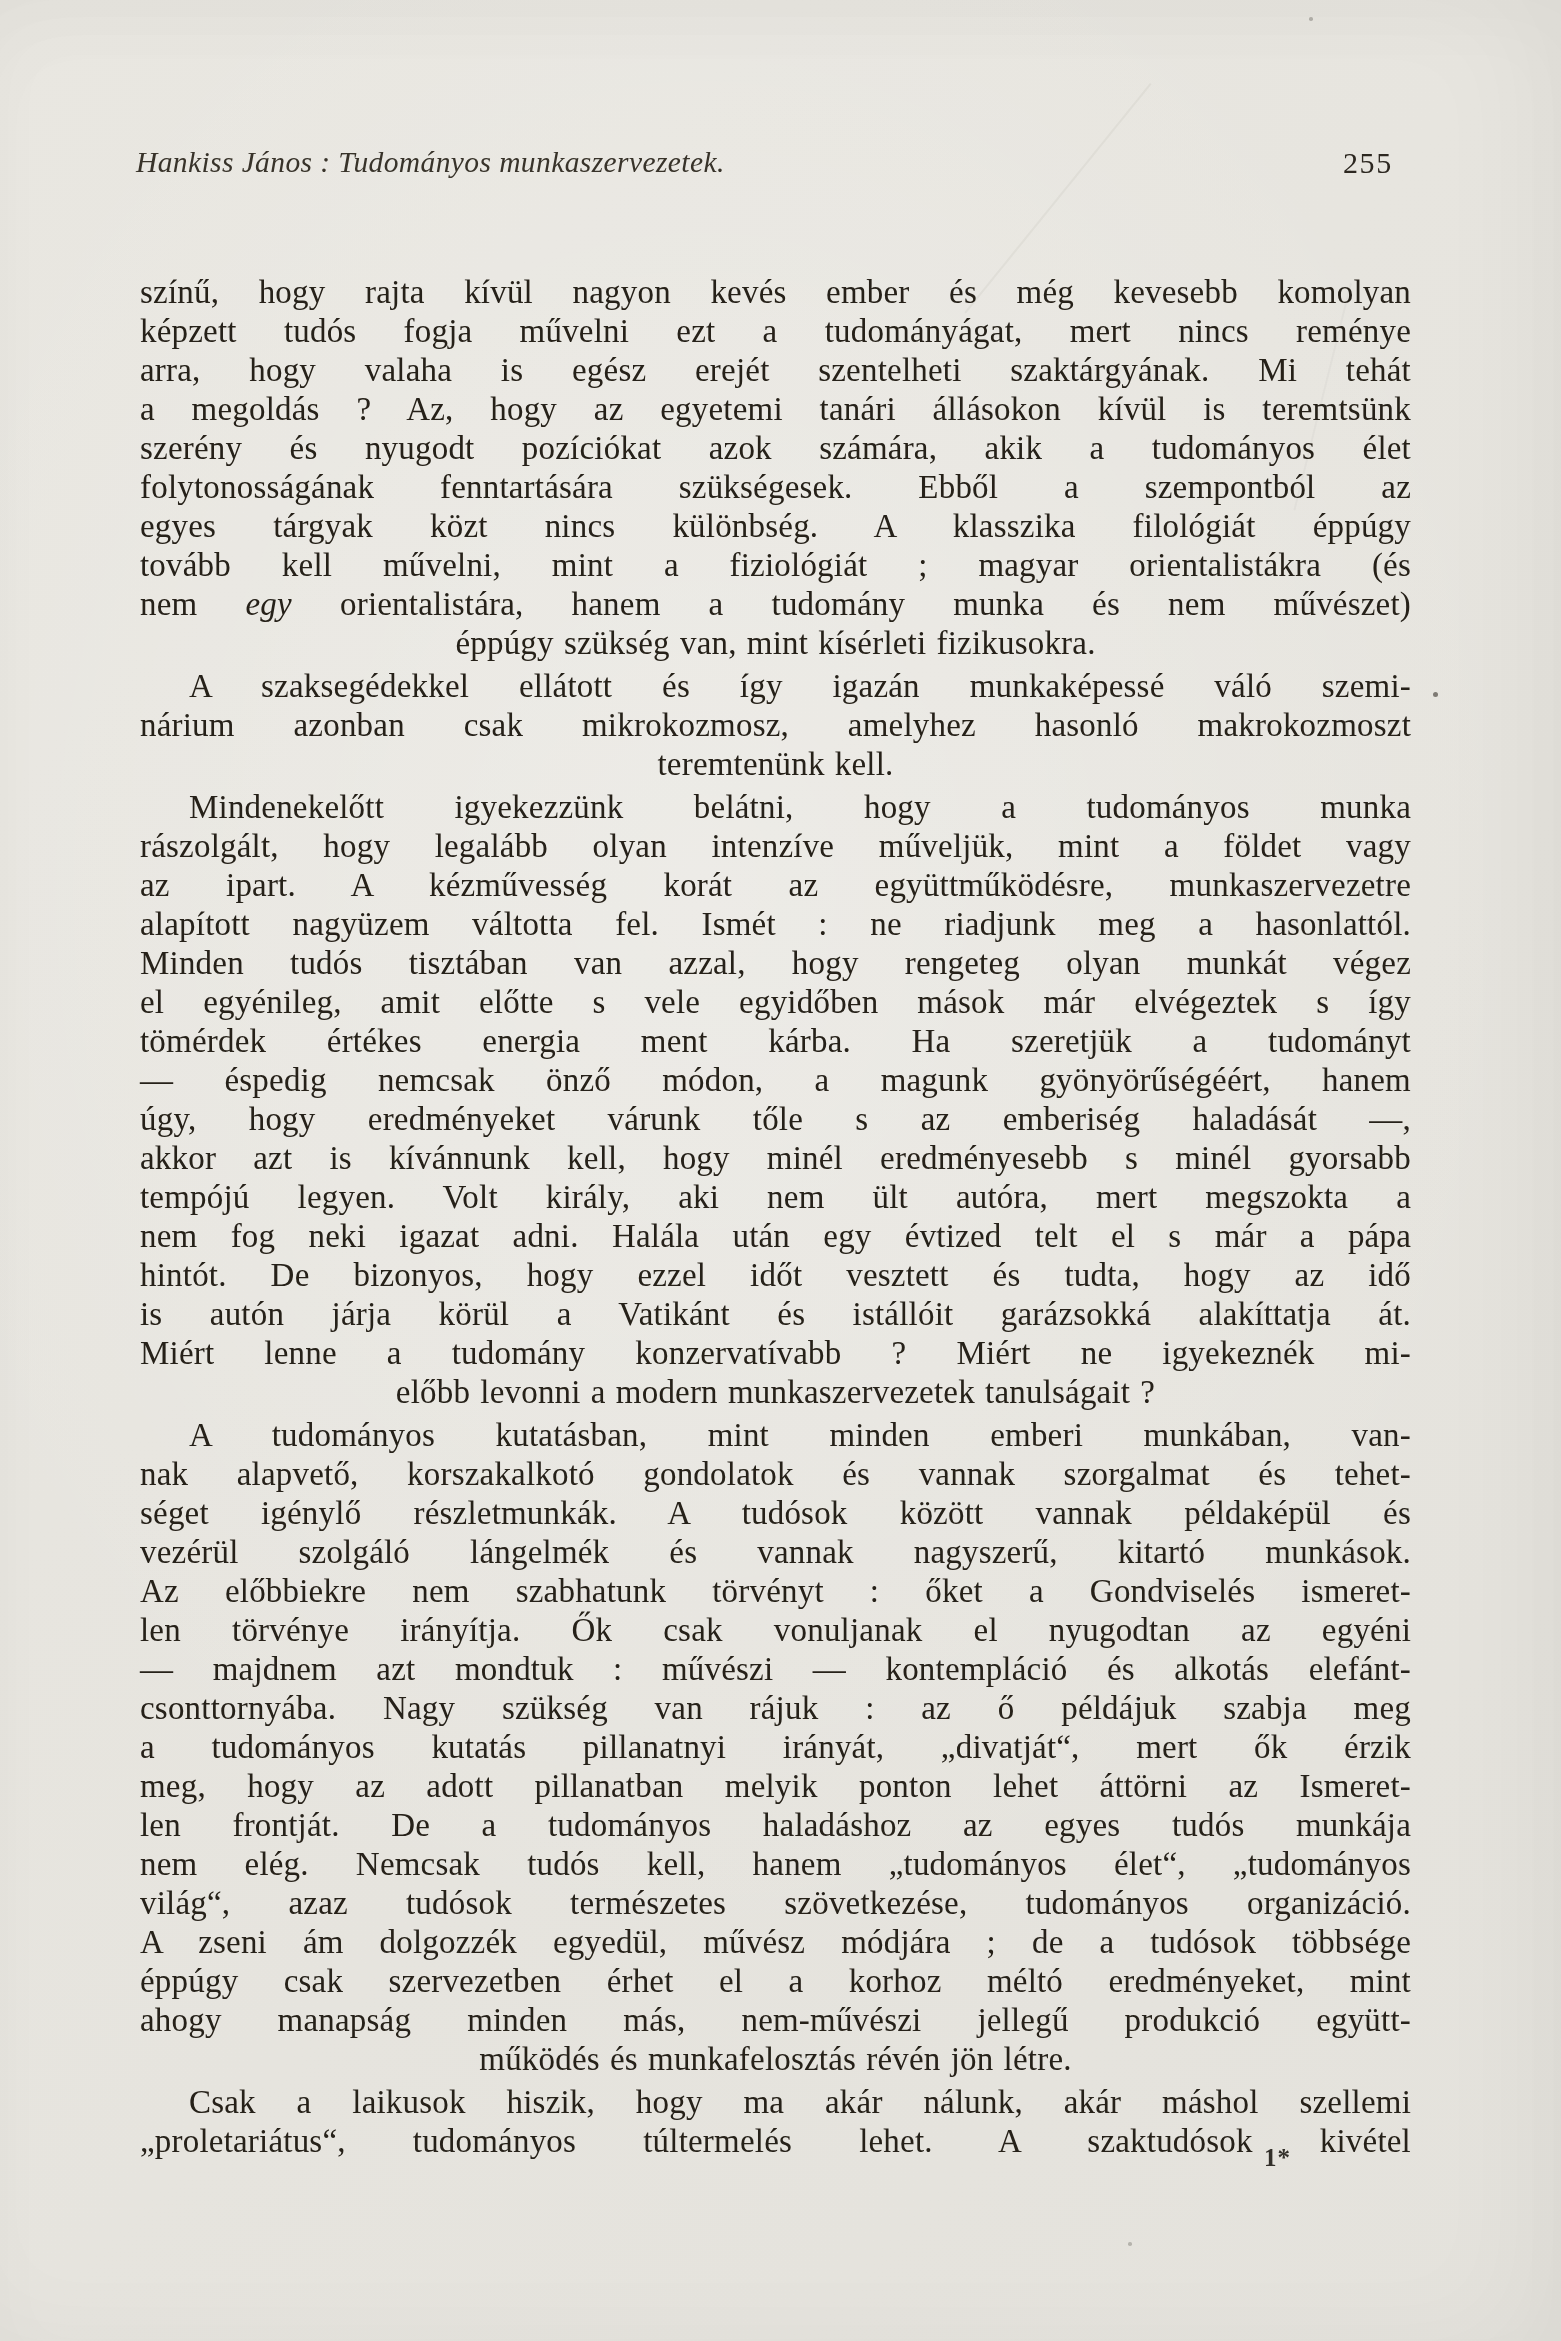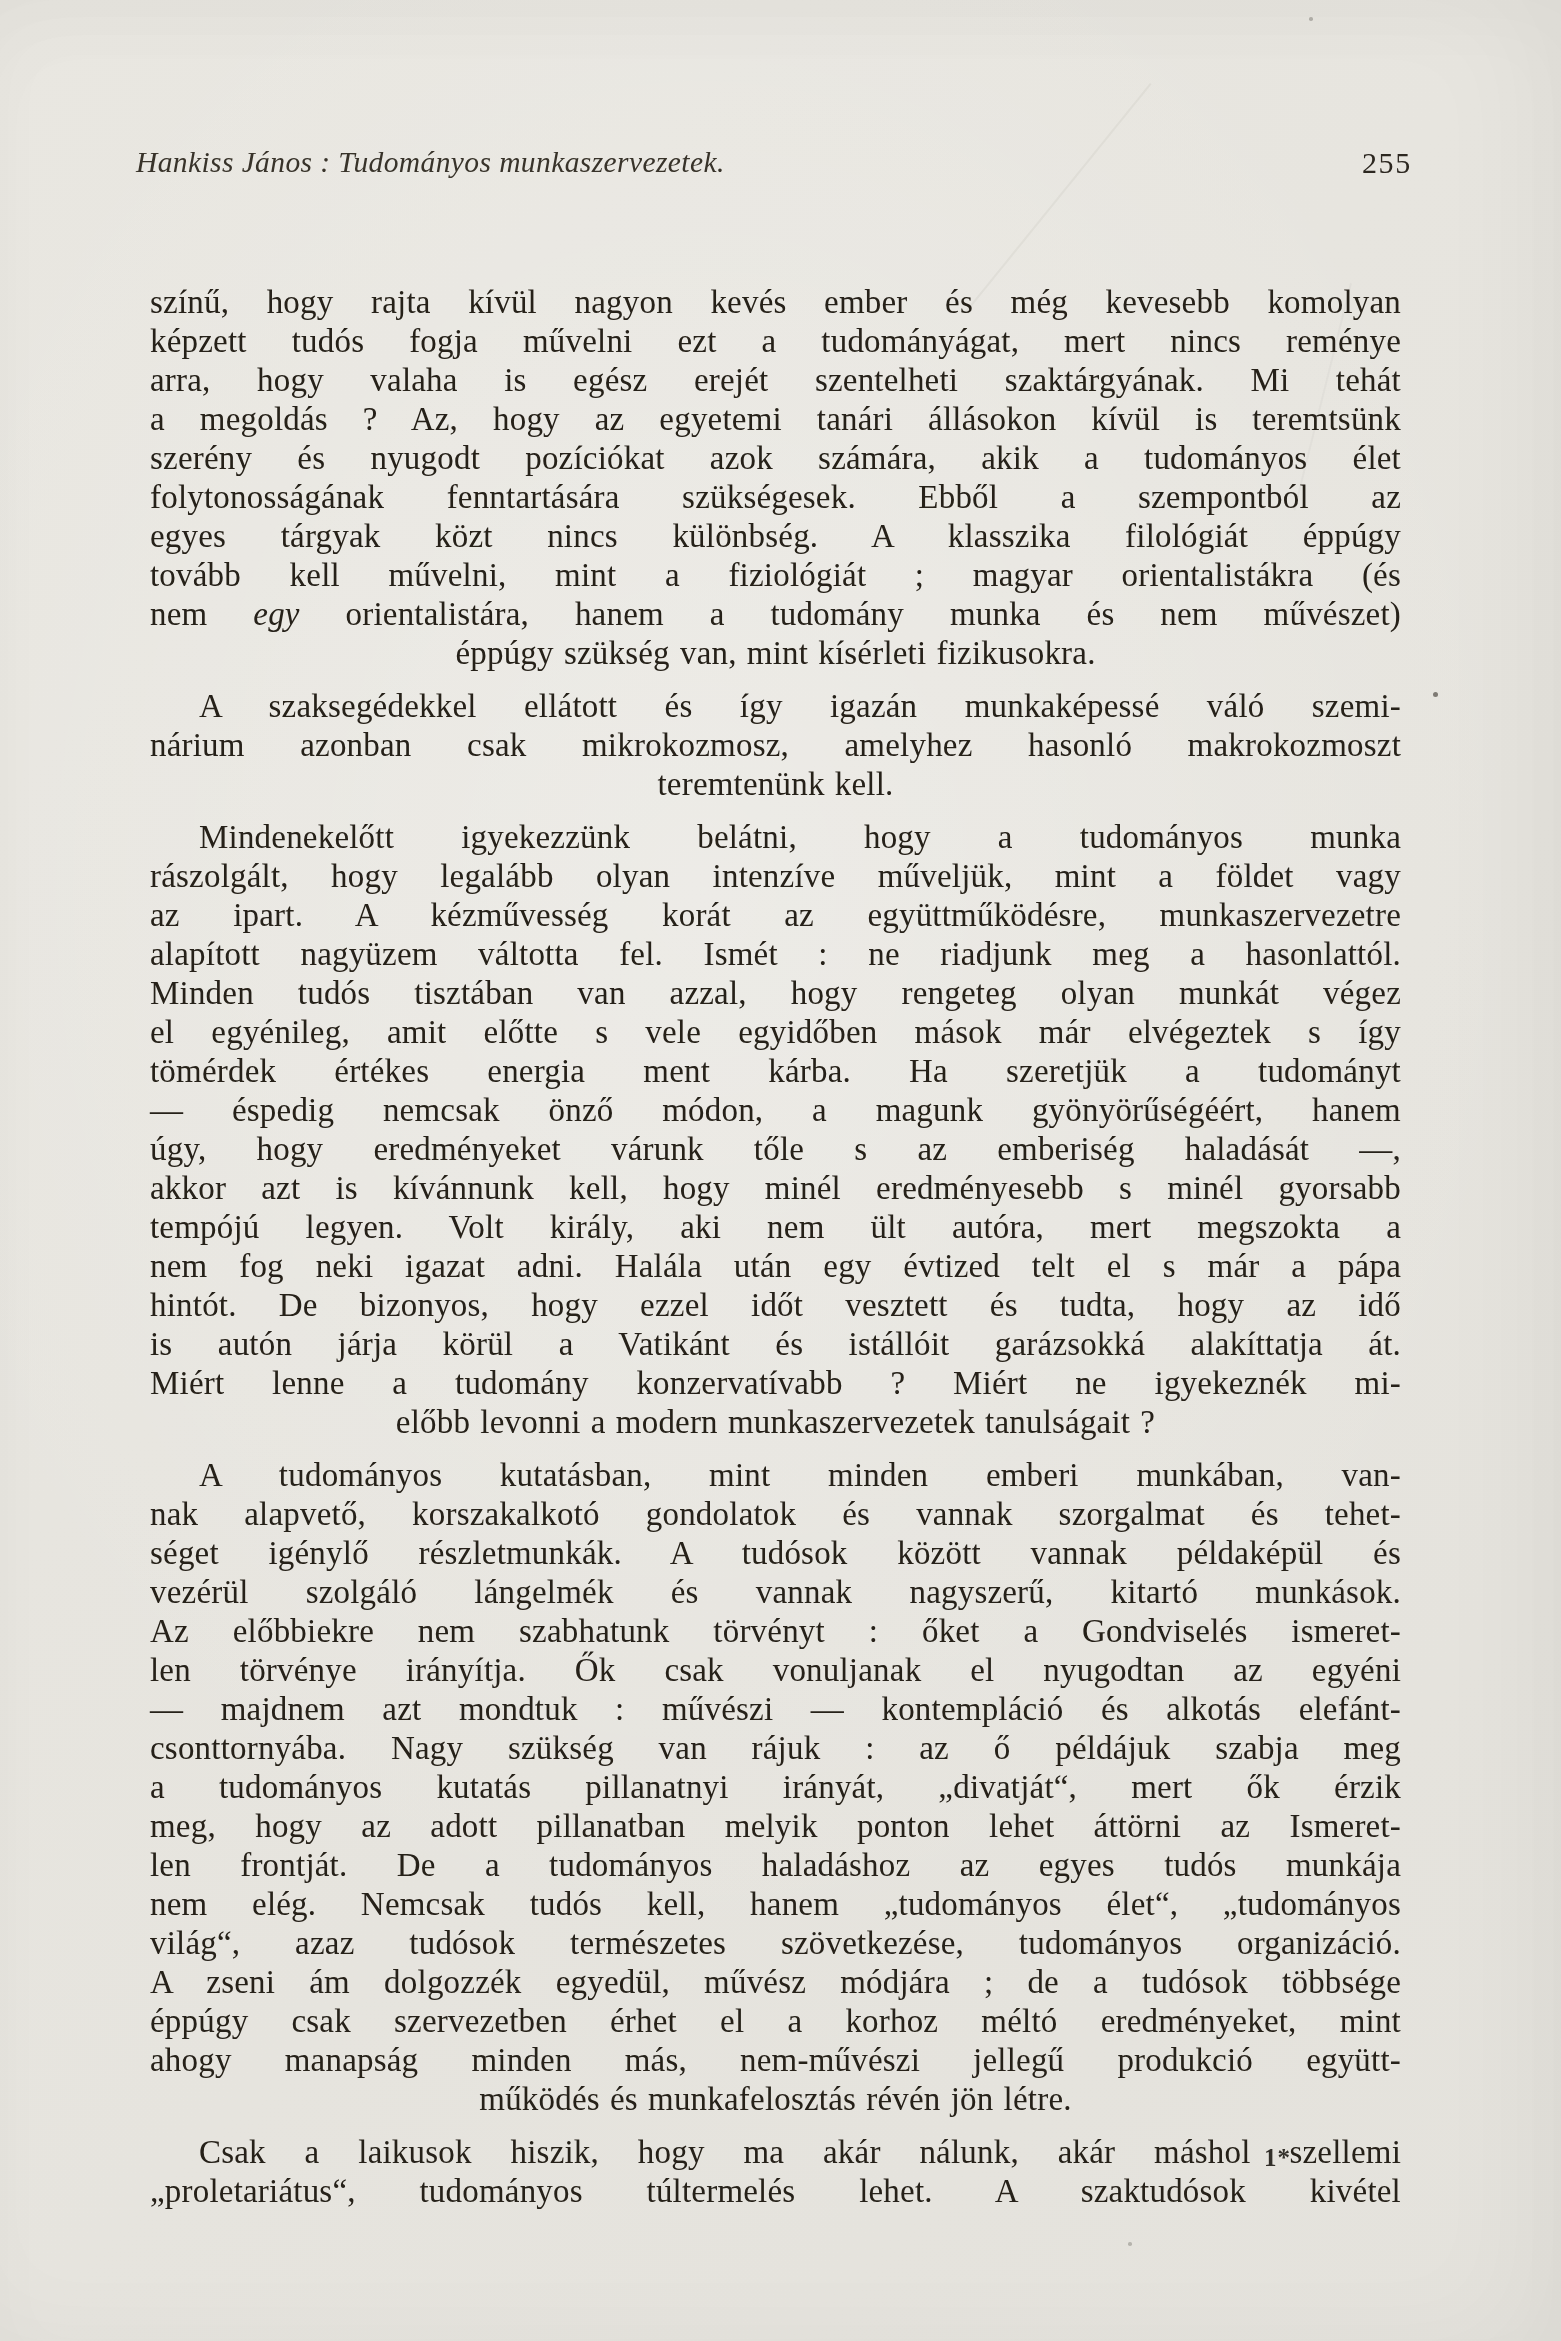--- a/index.html
+++ b/index.html
@@ -21,32 +21,32 @@
   
   .runhead {
     position: absolute; left: 136px; top: 146px; width: 1279px; height: 38px;
   }
   .runhead .title {
     position: absolute; left: 0; right: 0; text-align: left;
     font-style: italic; font-size: 29.5px; letter-spacing: 0.4px;
     color: #38332a;
   }
   .runhead .pageno {
-    position: absolute; right: 3px; top: 0;
+    position: absolute; right: 22px; top: 0;
     font-size: 30px; letter-spacing: 1.7px; color: #2c2720;
   }
 
   
   .textblock {
     position: absolute; left: 136px; top: 269px; width: 1279px;
     font-size: 33px; line-height: 39px;
     letter-spacing: 0.2px; word-spacing: 1.7px;
     color: #262119;
   }
-  .paragraph { margin: 14px; }
+  .paragraph { margin: 4px; }
   .line { text-align: justify; height: 39px; }
   .line::after { content: ""; display: inline-block; width: 100%; height: 0; }
   .line.end { text-align: center; }
   .line.end::after { content: none; }
   .line.indent { text-indent: 49px; }
   .line em { font-style: italic; }
 
   
   .sigmark {
     position: absolute; left: 1264px; top: 2144px;

